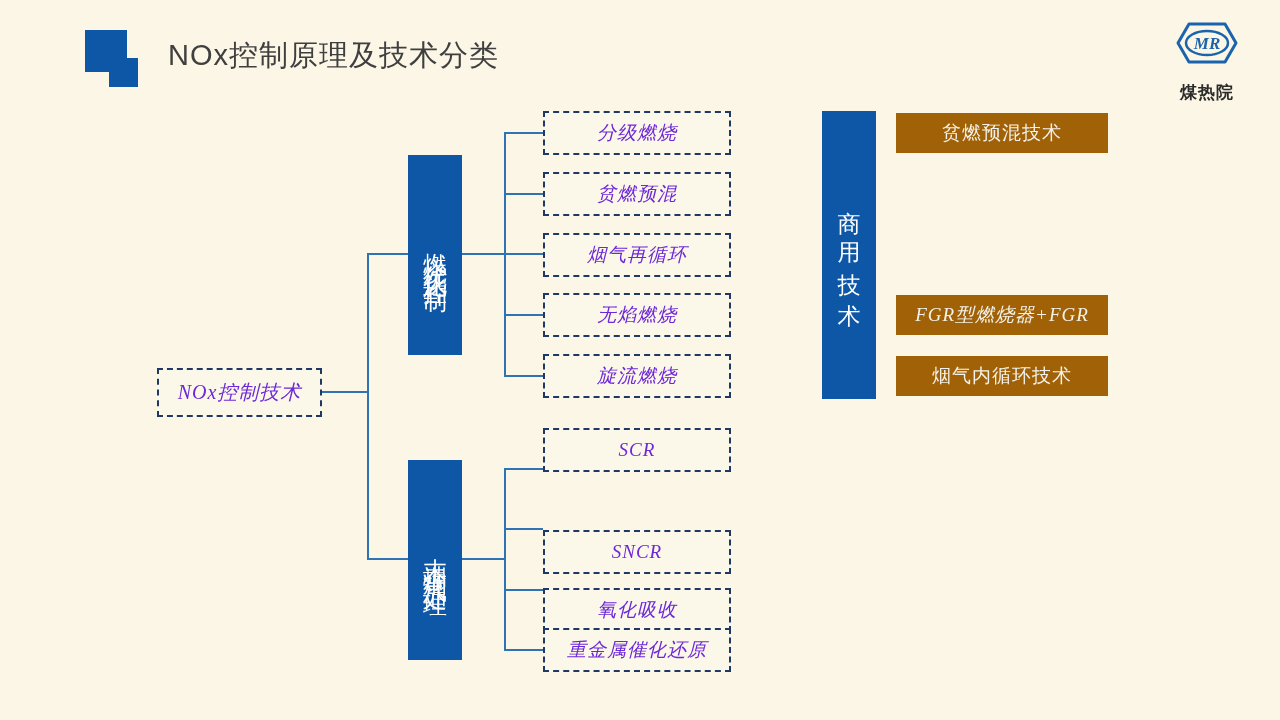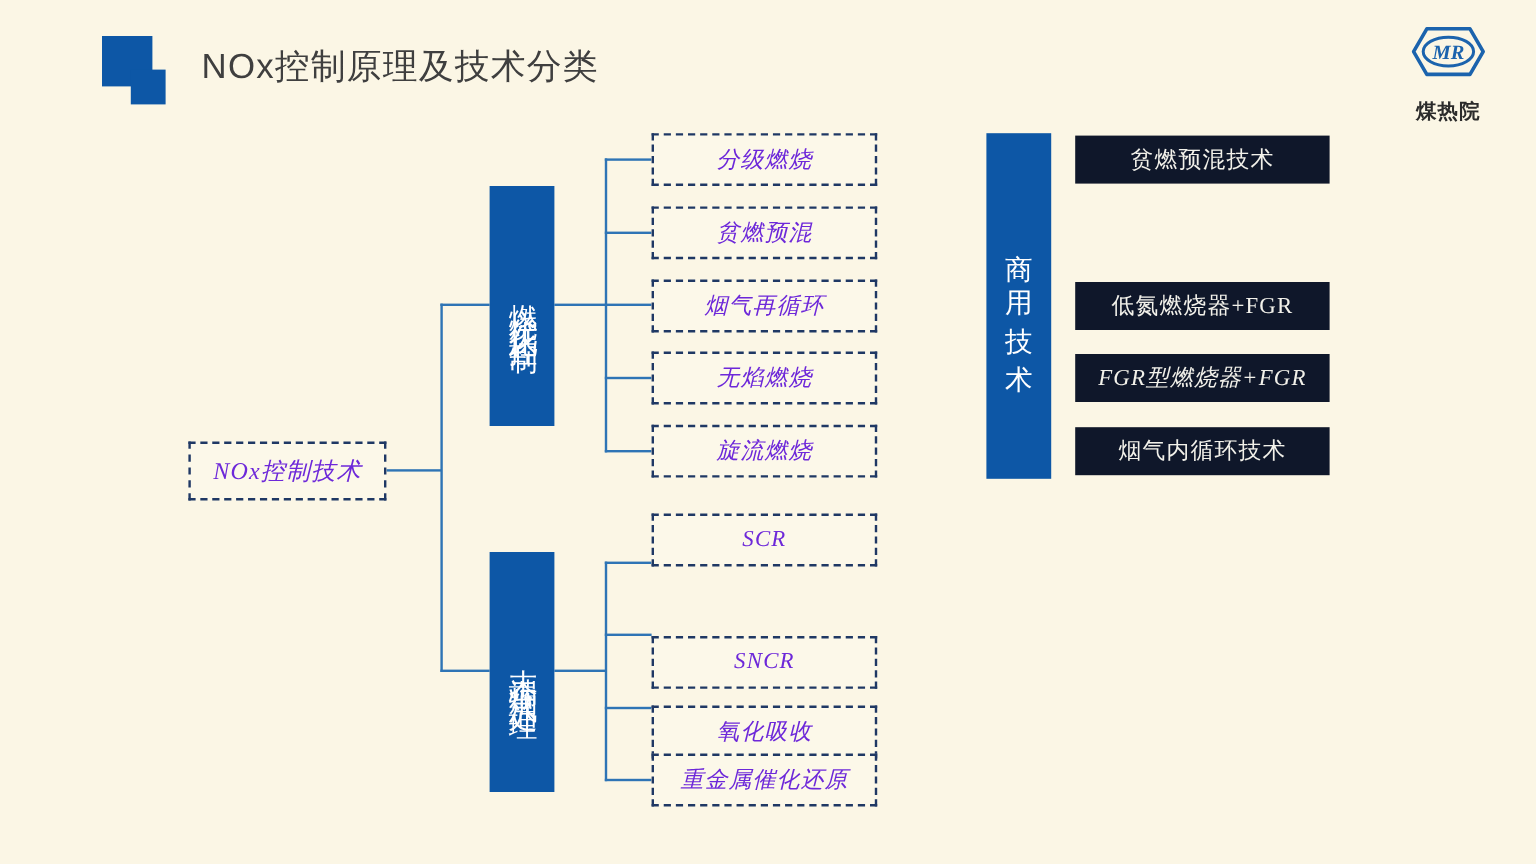--- a/index.html
+++ b/index.html
@@ -57,21 +57,21 @@
     background: #0D57A6; color: #FFFFFF;
     display: flex; align-items: center; justify-content: center;
     writing-mode: vertical-rl; text-orientation: upright;
     font-family: "Liberation Serif", serif;
   }
   .pillar-branch { left: 408px; width: 54px; height: 200px; font-size: 24px; letter-spacing: 7px; }
   .pillar-commercial { left: 822px; top: 111px; width: 54px; height: 288px; font-size: 23px; letter-spacing: 31px; }
 
   .gray-box {
     position: absolute; left: 896px; width: 212px; height: 40px;
-    background: #0f172a; color: #F2F1EA;
+    background: #a16207; color: #F2F1EA;
     display: flex; align-items: center; justify-content: center;
     font-family: "Liberation Serif", serif;
     font-size: 19px; letter-spacing: 1px;
   }
 </style>
 </head>
 <body>
 
 <div class="slide">
 
@@ -120,17 +120,16 @@
   <div class="dashed-box leaf" style="top:354px;">旋流燃烧</div>
 
   <div class="dashed-box leaf" style="top:428px;">SCR</div>
   <div class="dashed-box leaf" style="top:530px;">SNCR</div>
   <div class="dashed-box leaf" style="top:588px;">氧化吸收</div>
   <div class="dashed-box leaf" style="top:628px;">重金属催化还原</div>
 
   <div class="pillar pillar-commercial">商用技术</div>
 
   <div class="gray-box" style="top:113px;">贫燃预混技术</div>
-  <div class="gray-box" style="top:235px;">低氮燃烧器+FGR</div>
   <div class="gray-box" style="top:295px;font-style:italic;">FGR型燃烧器+FGR</div>
   <div class="gray-box" style="top:356px;">烟气内循环技术</div>
 
 </div>
 
 </body></html>

